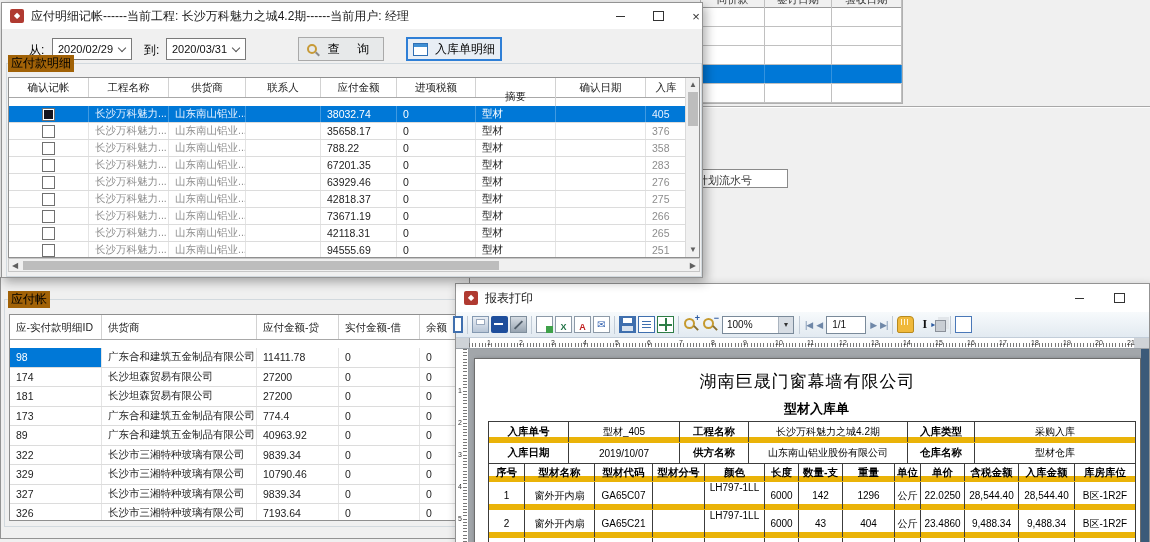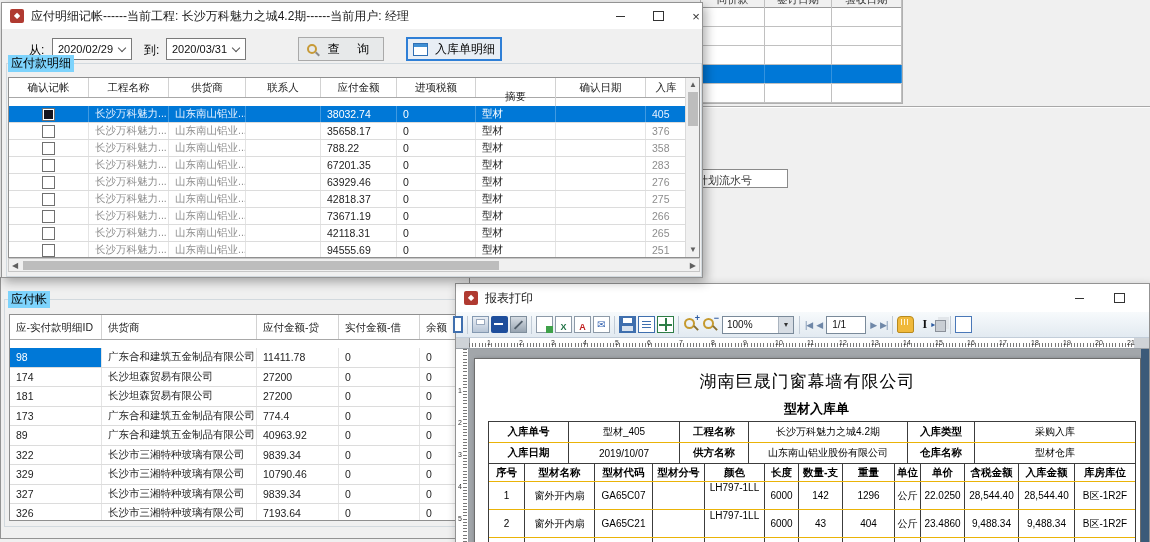--- a/index.html
+++ b/index.html
@@ -9,21 +9,21 @@
   .win{position:absolute;background:#f0f0f0;border:1px solid #939393;box-sizing:border-box;
        box-shadow:3px 4px 10px rgba(0,0,0,.32);}
   .titlebar{position:absolute;left:0;top:0;right:0;background:#fff;display:flex;align-items:center;}
   .appico{flex:none;width:14px;height:14px;background:#b03a31;border-radius:2px;margin:0 7px 0 8px;
           color:#fff;font-size:8px;line-height:14px;text-align:center;}
   .wtitle{font-size:12px;color:#1a1a1a;white-space:nowrap;}
   .wbtn{position:absolute;top:0;height:26px;width:30px;display:flex;align-items:center;justify-content:center;color:#333;}
   .minbar{width:9px;height:1px;background:#333;}
   .maxbox{width:9px;height:8px;border:1px solid #333;}
   .closex{font-size:13px;line-height:13px;color:#333;}
-  .glabel{position:absolute;font-size:12px;color:#000;background:#7dd3fc;padding:0 3px;z-index:3;}
+  .glabel{position:absolute;font-size:12px;color:#000;background:#a16207;padding:0 3px;z-index:3;}
   .gbox{position:absolute;border:1px solid #d2d9de;box-sizing:border-box;}
   .combo{position:absolute;background:#fff;border:1px solid #7a7a7a;box-sizing:border-box;
          font-size:11px;color:#111;display:flex;align-items:center;padding-left:5px;text-align:right;}
   .chev{position:absolute;right:6px;top:6px;width:5px;height:5px;border-right:1px solid #555;
         border-bottom:1px solid #555;transform:rotate(45deg);}
   .btn{position:absolute;background:#e7e9ea;border:1px solid #a9a9a9;box-sizing:border-box;
        display:flex;align-items:center;justify-content:center;font-size:12px;color:#000;}
   .btn.focus{border:2px solid #2f7fd6;background:#e8eef5;}
   .mag{width:13px;height:13px;position:relative;margin-right:9px;flex:none;}
   .mag::before{content:"";position:absolute;left:1px;top:1px;width:6px;height:6px;border:2px solid #c79a36;border-radius:50%;}
@@ -93,21 +93,21 @@
   .hruler{position:absolute;background:#fff;border-bottom:1px solid #9aa0a6;box-sizing:border-box;}
   .hruler .ticks{position:absolute;bottom:1px;height:4px;background:repeating-linear-gradient(90deg,#777 0 1px,transparent 1px 3.2px);}
   .rnum{position:absolute;font-size:7px;color:#333;line-height:8px;}
   .preview{position:absolute;background:#a2a6aa;overflow:hidden;}
   .vruler{position:absolute;left:0;top:0;bottom:0;width:13px;background:#fff;border-right:1px solid #9aa0a6;box-sizing:border-box;}
   .vruler .ticks{position:absolute;right:1px;width:4px;top:0;bottom:0;background:repeating-linear-gradient(180deg,#777 0 1px,transparent 1px 3.2px);}
   .page{position:absolute;background:#fff;border:1px solid #6d6d6d;box-sizing:border-box;box-shadow:2px 2px 5px rgba(0,0,0,.45);}
   .rcompany{position:absolute;left:0;right:0;text-align:center;font-size:17px;color:#000;letter-spacing:1px;}
   .rdoctitle{position:absolute;left:18px;right:0;text-align:center;font-size:13px;font-weight:bold;color:#000;}
   .rtable{position:absolute;border:1px solid #3c3c3c;box-sizing:content-box;background:#fff;}
-  .rrow{display:flex;border-bottom:1px solid #eab308;box-sizing:border-box;}
+  .rrow{display:flex;border-bottom:6px solid #eab308;box-sizing:border-box;}
   .rrow:last-child{border-bottom:none;}
   .rcell{flex:none;display:flex;align-items:center;justify-content:center;border-right:1px solid #3c3c3c;
          box-sizing:border-box;font-size:10px;color:#000;overflow:hidden;white-space:nowrap;text-align:center;}
   .rcell:last-child{border-right:none;}
   .rcell.bold{font-weight:bold;font-size:10.5px;}
   .darkstrip{position:absolute;background:#3b5a79;}
   
   .bgrow{display:flex;border-bottom:1px solid #c0c0c0;background:#fff;box-sizing:border-box;}
   .bgcell{flex:none;border-right:1px solid #c0c0c0;box-sizing:border-box;overflow:hidden;font-size:10.5px;color:#333;
           display:flex;align-items:flex-end;justify-content:center;}

